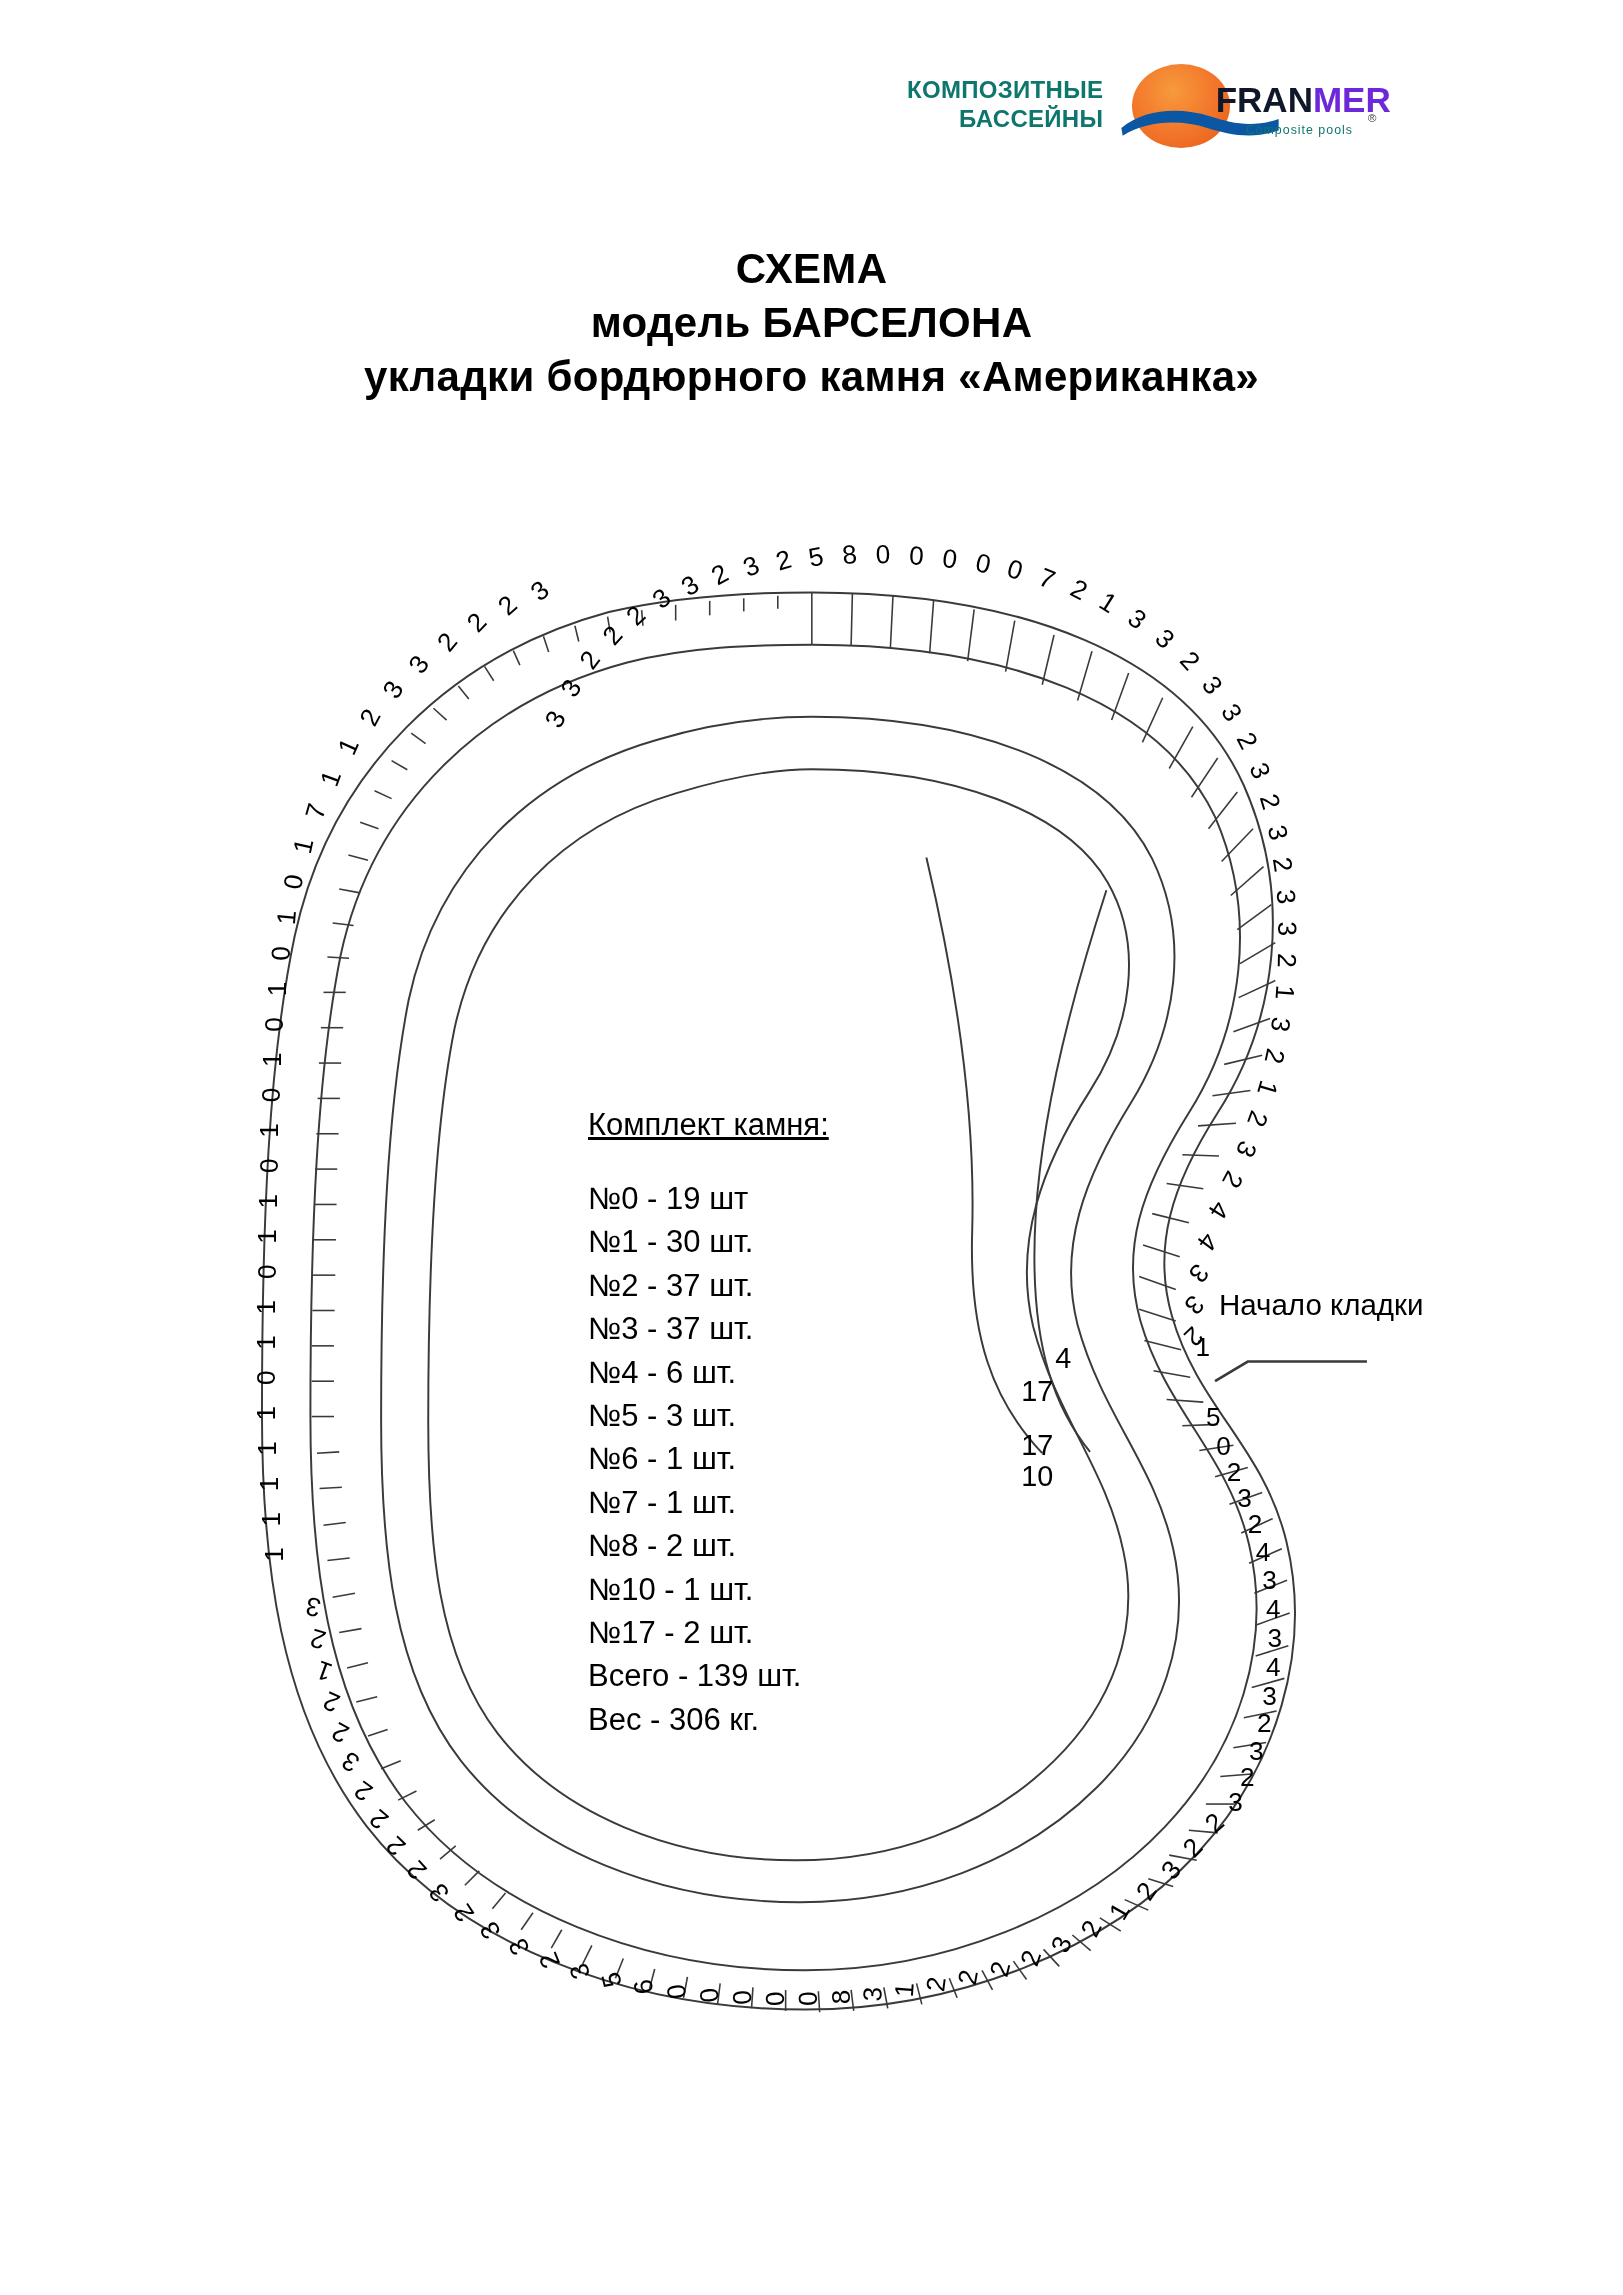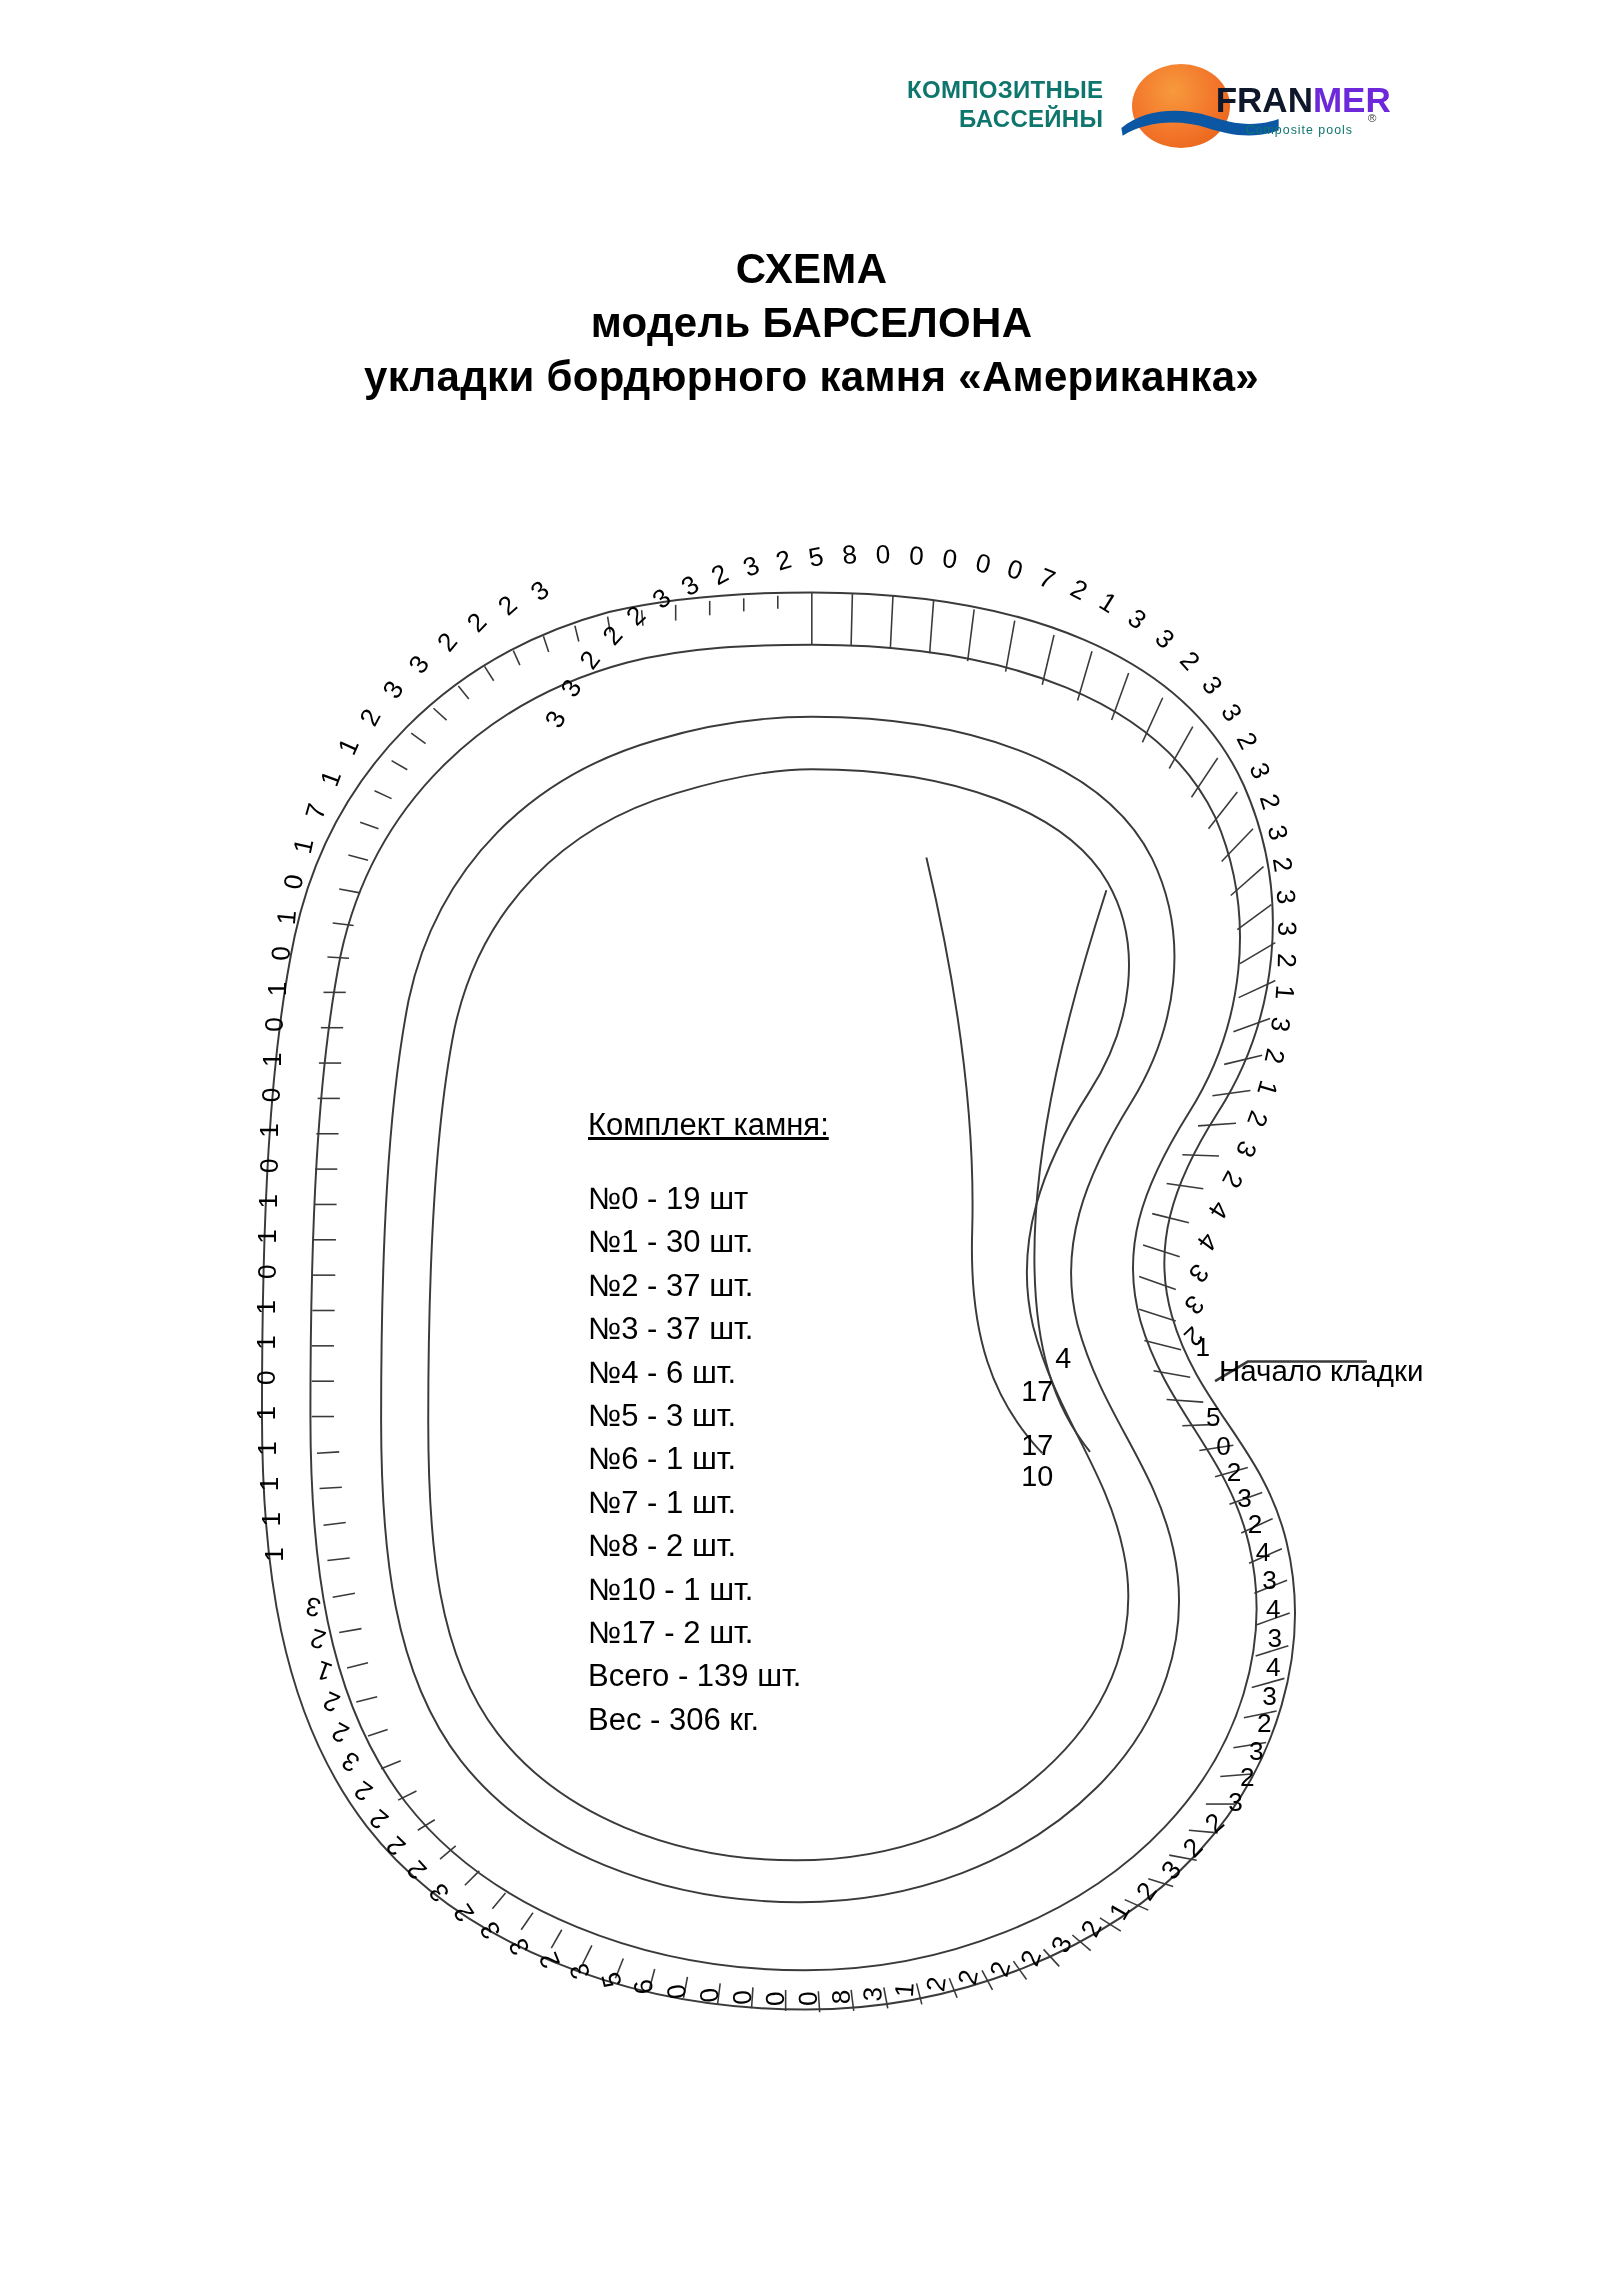--- a/index.html
+++ b/index.html
@@ -125,21 +125,21 @@
   .legend-row {
     font-size: 31px;
     line-height: 1.40;
     white-space: nowrap;
   }
 
   
   #callout-label {
     position: absolute;
     left: 1219px;
-    top: 1354px;
+    top: 1288px;
     font-size: 29.5px;
     white-space: nowrap;
   }
 </style>
 </head>
 <body>
 
 <div id="logo-block">
   <div id="logo-text-block">
     <div>КОМПОЗИТНЫЕ</div>

